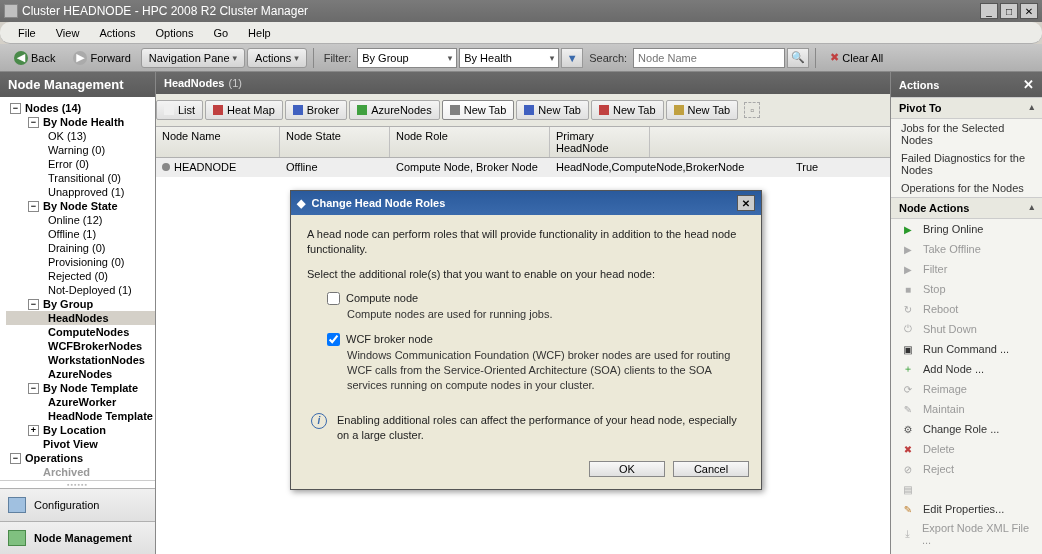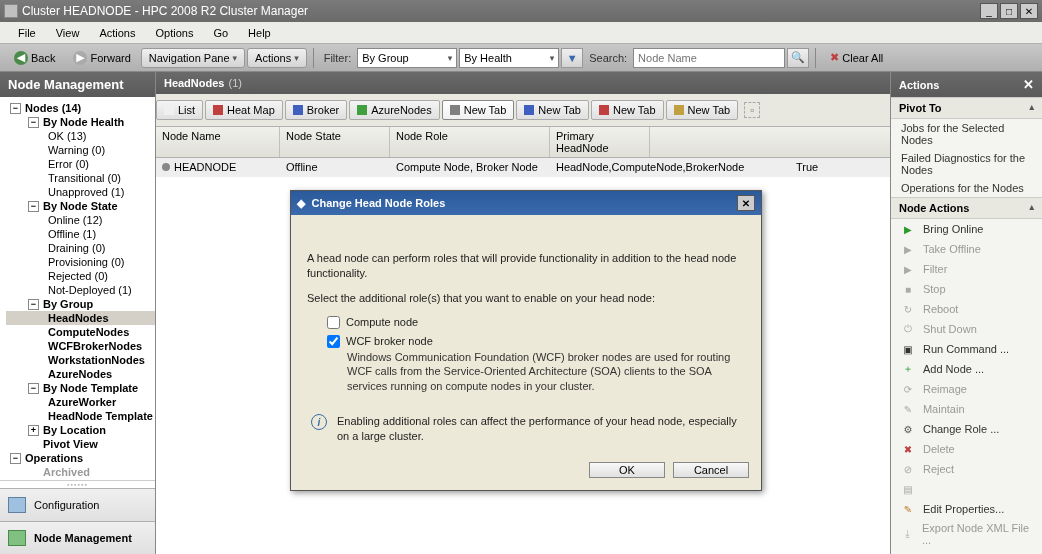--- a/index.html
+++ b/index.html
@@ -4,21 +4,21 @@
 <style>
 * { margin: 0; padding: 0; box-sizing: border-box; font-family: "Segoe UI", Tahoma, sans-serif; font-size: 11px; }
 body { background: #d4d0c8; width: 1042px; height: 554px; overflow: hidden; position: relative; }
 
 .titlebar { background: linear-gradient(#7a7a7a, #6a6a6a); height: 22px; display: flex; align-items: center; padding: 0 4px; color: #fff; }
 .titlebar-icon { width: 14px; height: 14px; background: #c0c0c0; margin-right: 4px; border: 1px solid #888; }
 .titlebar-text { flex: 1; font-size: 12px; }
 .win-btns { display: flex; gap: 2px; }
 .win-btn { width: 18px; height: 16px; background: #ccc; border: 1px solid #555; display: flex; align-items: center; justify-content: center; font-size: 10px; color: #000; cursor: pointer; }
 
-.menubar { background: #ecece8; height: 22px; display: flex; align-items: center; padding: 0 8px; border-bottom: 1px solid #b0b0b0; }
+.menubar { background: #ecece8; height: 22px; display: flex; align-items: center; padding: 0 8px; border-bottom: 1px solid #b0b0b0; border-radius: 10px; }
 .menu-item { padding: 2px 10px; cursor: pointer; }
 
 .toolbar { background: linear-gradient(#c8c8c8, #b0b0b0); height: 28px; display: flex; align-items: center; padding: 0 6px; border-bottom: 1px solid #888; gap: 2px; }
 .tb-btn { display: flex; align-items: center; padding: 3px 7px; background: linear-gradient(#f0f0f0, #d4d4d4); border: 1px solid #999; border-radius: 3px; cursor: pointer; gap: 3px; }
 .tb-btn.flat { background: transparent; border: 1px solid transparent; }
 .tb-sep { width: 1px; height: 20px; background: #888; margin: 0 4px; }
 .tb-label { color: #333; padding: 0 4px; }
 .tb-select { height: 20px; background: #fff; border: 1px solid #888; padding: 0 4px; min-width: 100px; }
 .tb-input { height: 20px; background: #fff; border: 1px solid #888; padding: 0 4px; min-width: 100px; color: #888; }
 .tb-icon-btn { width: 22px; height: 20px; background: linear-gradient(#f0f0f0, #d4d4d4); border: 1px solid #999; display: flex; align-items: center; justify-content: center; cursor: pointer; }
@@ -65,21 +65,21 @@
 .actions-section-hdr { background: #e8e8e0; padding: 4px 8px; font-weight: bold; display: flex; justify-content: space-between; border-bottom: 1px solid #ccc; border-top: 1px solid #ccc; }
 .action-item { display: flex; align-items: center; gap: 8px; padding: 3px 10px; cursor: pointer; color: #333; }
 .action-item.disabled { color: #999; }
 .action-icon { width: 14px; height: 14px; display: flex; align-items: center; justify-content: center; border: 1px solid transparent; font-size: 10px; }
 
 
 .dialog { position: absolute; left: 290px; top: 190px; width: 472px; background: #ece9d8; border: 1px solid #555; box-shadow: 2px 2px 6px rgba(0,0,0,.4); }
 .dlg-title { background: linear-gradient(#2a5a9c, #3a6aac); color: #fff; padding: 4px 6px; display: flex; align-items: center; justify-content: space-between; font-weight: bold; }
 .dlg-title-left { display: flex; align-items: center; gap: 6px; }
 .dlg-close { width: 18px; height: 16px; background: #ccc; border: 1px solid #555; display: flex; align-items: center; justify-content: center; color: #000; cursor: pointer; font-size: 10px; }
-.dlg-body { padding: 12px 24px 10px 16px; color: #222; margin-top: 24px; }
+.dlg-body { padding: 12px 24px 10px 16px; color: #222; }
 .dlg-body p { margin-bottom: 10px; line-height: 1.35; }
 .dlg-opt { margin: 6px 0 2px 20px; display: flex; gap: 6px; }
 .dlg-opt-desc { margin: 2px 0 12px 40px; color: #333; line-height: 1.35; }
 .dlg-info { display: flex; gap: 10px; margin: 20px 0 8px 4px; }
 .info-icon { width: 16px; height: 16px; border-radius: 50%; border: 1px solid #3a6aac; color: #3a6aac; display: flex; align-items: center; justify-content: center; font-style: italic; font-weight: bold; font-size: 10px; flex-shrink: 0; }
 .dlg-btns { display: flex; justify-content: flex-end; gap: 8px; padding: 0 12px 12px 0; }
 .dlg-btn { min-width: 76px; height: 16px; background: linear-gradient(#f8f8f8,#e0e0e0); border: 1px solid #888; cursor: pointer; display: flex; align-items: center; justify-content: center; }
 
 .chev { font-size: 9px; color: #555; }
 .ico-circle { width: 14px; height: 14px; border-radius: 50%; display: flex; align-items: center; justify-content: center; }
@@ -416,20 +416,21 @@
       </div>
     <div class="dlg-close">✕</div>
   </div>
   <div class="dlg-body">
     <p>A head node can perform roles that will provide functionality in addition to the head node functionality.</p>
     <p>Select the additional role(s) that you want to enable on your head node:</p>
     <div class="dlg-opt">
         <input type="checkbox" style="">
         <span>Compute node</span>
       </div>
+    <div class="dlg-opt-desc">Compute nodes are used for running jobs.</div>
     <div class="dlg-opt">
         <input type="checkbox" checked="" style="">
         <span>WCF broker node</span>
       </div>
     <div class="dlg-opt-desc">Windows Communication Foundation (WCF) broker nodes are used for routing WCF calls from the Service-Oriented Architecture (SOA) clients to the SOA services running on compute nodes in your cluster.</div>
     <div class="dlg-info">
       <div class="info-icon">i</div>
       <div style="line-height:1.35">Enabling additional roles can affect the performance of your head node, especially on a large cluster.</div>
     </div>
   </div>

